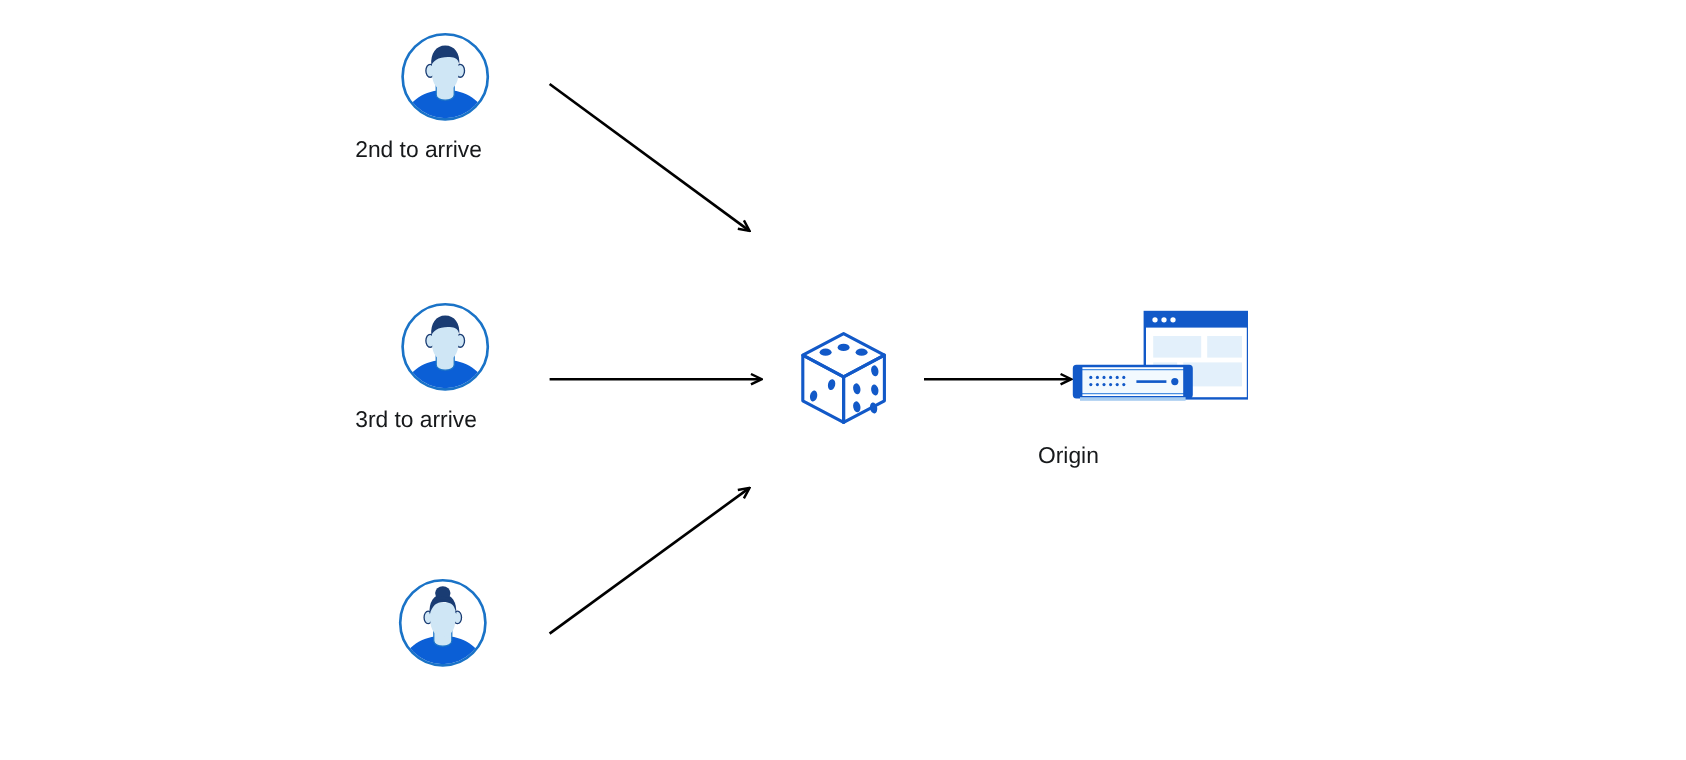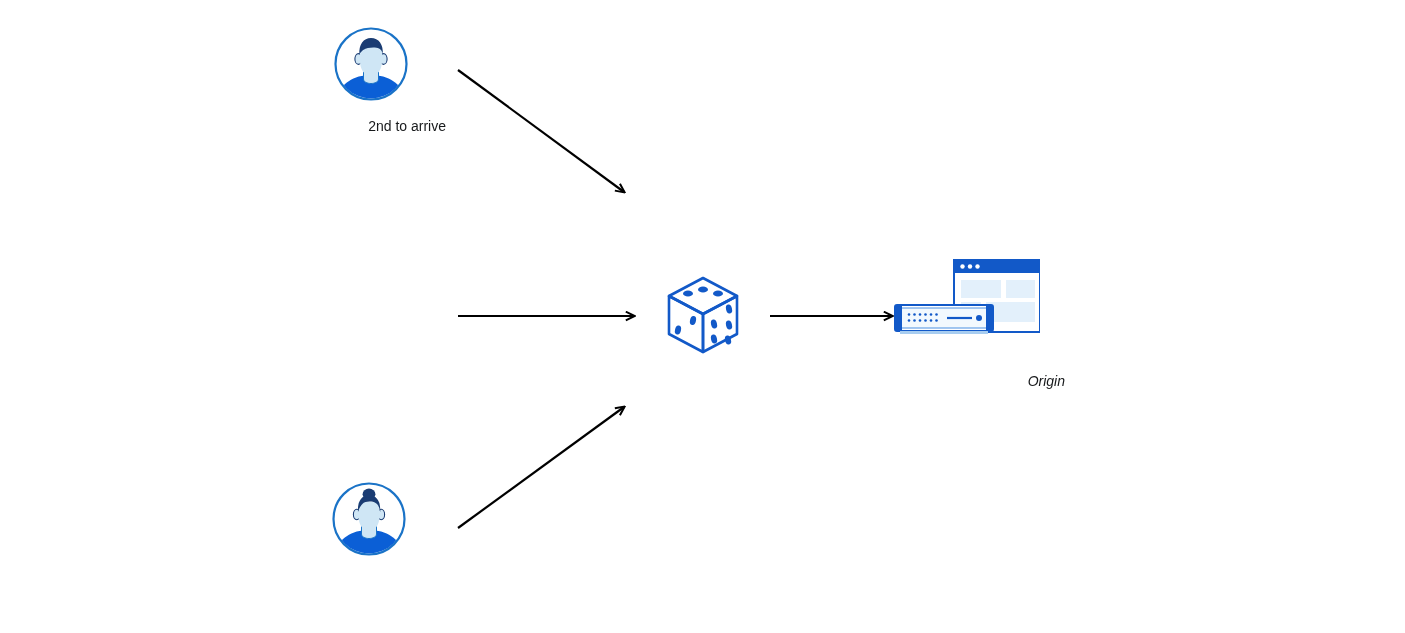--- a/index.html
+++ b/index.html
@@ -23,23 +23,23 @@
   }
   .avatar-node { width: 150px; }
   .avatar-wrap {
     width: 76px;
     height: 76px;
     margin: 0 auto;
     display: block;
   }
   .node-label {
     display: block;
-    text-align: right;
+    text-align: left;
     font-family: "Liberation Sans", sans-serif;
-    font-size: 14px;
+    font-size: 19px;
     color: #17191b;
     line-height: 24px;
     white-space: nowrap;
   }
   .avatar-label { margin-top: 12px; }
   .origin-node { width: 200px; }
   .origin-art {
     width: 150px;
     height: 100px;
     margin: 0 auto;
@@ -98,20 +98,41 @@
         <path d="M 27 20 L 49 20 L 49 35 C 49 44 44.5 49.5 38 49.5 C 31.5 49.5 27 44 27 35 Z" fill="#cfe6f5"></path>
 
         <path d="M 26.4 28.5 C 25.6 18.5 30.5 12 38 12 C 45.8 12 50.6 18.5 49.8 28.5
                  C 49.3 25.2 48.2 23.4 46 22.4 C 42.6 21 34.2 21.2 30.6 23.8
                  C 28.6 25.2 27.4 26.6 26.4 28.5 Z" fill="#1a3c73"></path>
       </g>
     </svg>
     <span class="node-label avatar-label">2nd to arrive</span>
   </div>
 
+  <div class="node avatar-node" style="left:296px; top:251px;">
+    <svg class="avatar-wrap" viewBox="0 0 76 76">
+      <defs>
+        <clipPath id="clipB">
+            <circle cx="38" cy="38" r="34.5"></circle>
+          </clipPath>
+      </defs>
+      <circle cx="38" cy="38" r="35.5" fill="#ffffff" stroke="#1a73c7" stroke-width="2.2"></circle>
+      <g clip-path="url(#clipB)">
+        <path d="M 38 49 C 58 49 72 60 74 80 L 2 80 C 4 60 18 49 38 49 Z" fill="#0b5fd6"></path>
+        <path d="M 30.5 40 L 45.5 40 L 45.5 53 C 45.5 56 41.8 57.5 38 57.5 C 34.2 57.5 30.5 56 30.5 53 Z" fill="#cfe6f5" stroke="#1a73c7" stroke-width="1"></path>
+        <ellipse cx="25.5" cy="33" rx="3.6" ry="5.4" fill="#cfe6f5" stroke="#1a3c73" stroke-width="1.1"></ellipse>
+        <ellipse cx="50.5" cy="33" rx="3.6" ry="5.4" fill="#cfe6f5" stroke="#1a3c73" stroke-width="1.1"></ellipse>
+        <path d="M 27 20 L 49 20 L 49 35 C 49 44 44.5 49.5 38 49.5 C 31.5 49.5 27 44 27 35 Z" fill="#cfe6f5"></path>
+        <path d="M 26.4 28.5 C 25.6 18.5 30.5 12 38 12 C 45.8 12 50.6 18.5 49.8 28.5
+                 C 49.3 25.2 48.2 23.4 46 22.4 C 42.6 21 34.2 21.2 30.6 23.8
+                 C 28.6 25.2 27.4 26.6 26.4 28.5 Z" fill="#1a3c73"></path>
+      </g>
+    </svg>
+    <span class="node-label avatar-label">3rd to arrive</span>
+  </div>
 
   <div class="node avatar-node" style="left:294px; top:481px;">
     <svg class="avatar-wrap" viewBox="0 0 76 76">
       <defs>
         <clipPath id="clipC">
             <circle cx="38" cy="38" r="34.5"></circle>
           </clipPath>
       </defs>
       <circle cx="38" cy="38" r="35.5" fill="#ffffff" stroke="#1a73c7" stroke-width="2.2"></circle>
       <g clip-path="url(#clipC)">
@@ -151,21 +172,21 @@
 
         <ellipse cx="71" cy="39" rx="3" ry="4.6" transform="rotate(-12 71 39)"></ellipse>
         <ellipse cx="56" cy="54" rx="3" ry="4.6" transform="rotate(-12 56 54)"></ellipse>
         <ellipse cx="71" cy="55" rx="3" ry="4.6" transform="rotate(-12 71 55)"></ellipse>
         <ellipse cx="56" cy="69" rx="3" ry="4.6" transform="rotate(-12 56 69)"></ellipse>
         <ellipse cx="70" cy="70" rx="3" ry="4.6" transform="rotate(-12 70 70)"></ellipse>
       </g>
     </svg>
   </div>
 
-  <div class="node origin-node" style="left:865px; top:255px;font-style:italic;">
+  <div class="node origin-node" style="left:865px; top:255px;">
     <svg class="origin-art" viewBox="0 0 150 100">
 
       <g>
         <rect x="64" y="5" width="86" height="72" fill="#ffffff" stroke="#1259c8" stroke-width="2"></rect>
         <rect x="64" y="5" width="86" height="13" fill="#1259c8"></rect>
         <circle cx="72.5" cy="11.5" r="2.2" fill="#ffffff"></circle>
         <circle cx="80" cy="11.5" r="2.2" fill="#ffffff"></circle>
         <circle cx="87.5" cy="11.5" r="2.2" fill="#ffffff"></circle>
 
         <rect x="71" y="25" width="40" height="18" fill="#e3f0fb"></rect>

